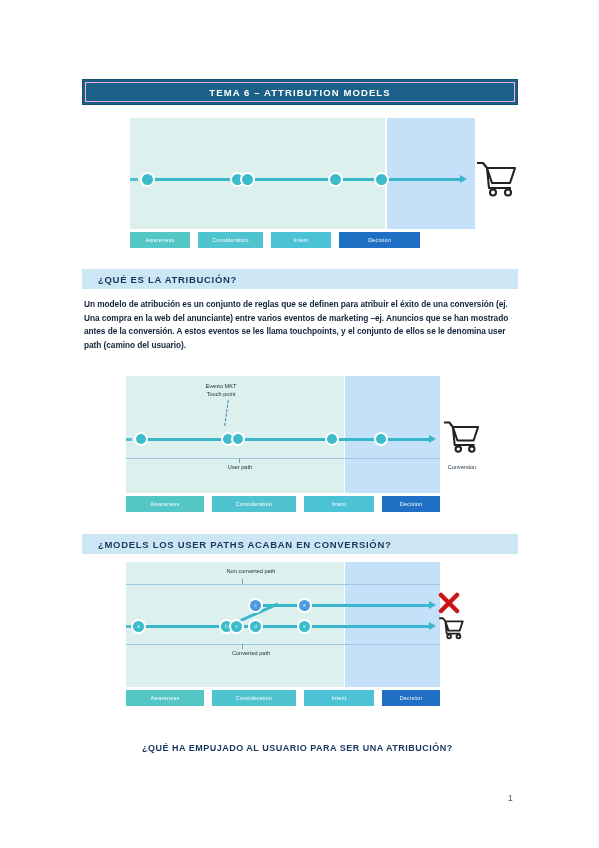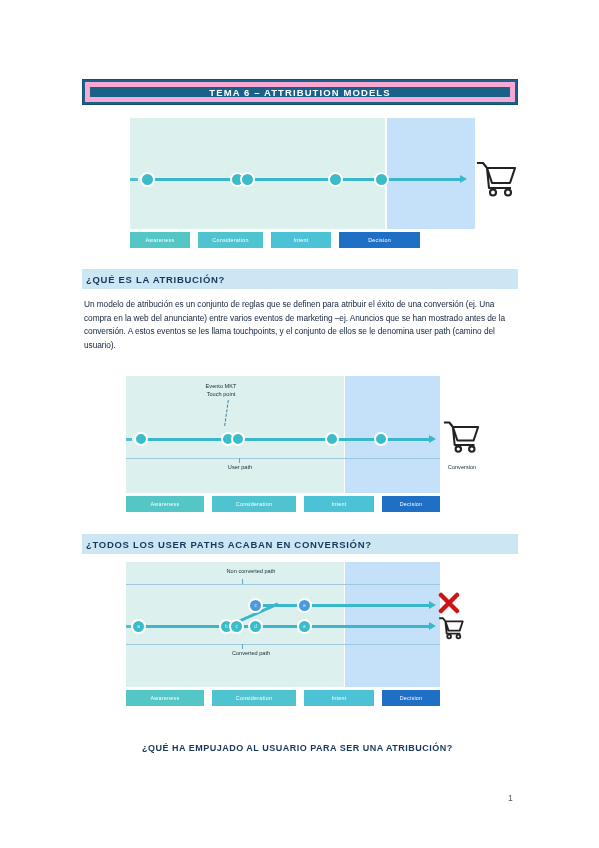--- a/index.html
+++ b/index.html
@@ -9,34 +9,34 @@
   }
   .content{position:absolute;left:82px;top:0;width:436px;height:848px;}
 
   
   .title-bar{
     position:absolute;left:0;top:79px;width:436px;height:26px;
     background:#1b6089;border:1px solid #15506f;box-sizing:border-box;
     display:flex;align-items:center;justify-content:center;
   }
   .title-bar .inner{
-    width:430px;height:20px;border:5px solid #f9a8d4;box-sizing:border-box;
+    width:430px;height:20px;border:1px solid #f9a8d4;box-sizing:border-box;
     display:flex;align-items:center;justify-content:center;
   }
   .title-bar span{
     color:#ffffff;font-size:9.5px;font-weight:bold;letter-spacing:1.1px;
   }
 
   
   .band{
     position:absolute;left:0;width:436px;height:20px;background:#cde6f4;
     display:flex;align-items:center;
   }
   .band span{
-    color:#17365d;font-size:9.5px;font-weight:600;letter-spacing:.7px;padding-left:4px;
+    color:#17365d;font-size:9.5px;font-weight:600;letter-spacing:.7px;padding-left:16px;
   }
 
   
   .para{
     position:absolute;left:2px;width:430px;color:#12233b;
     font-size:8.3px;line-height:13.6px;text-align:left;letter-spacing:-0.05px;
   }
 
   
   .q-bottom{
@@ -147,21 +147,21 @@
         <div class="stage s4" style="width:97px;margin-left:8px;">
           <span>Decision</span>
         </div>
       </div>
     </div>
 
     <div class="band" style="top:269px;">
       <span>¿QUÉ ES LA ATRIBUCIÓN?</span>
     </div>
 
-    <div class="para" style="top:298px;">Un modelo de atribución es un conjunto de reglas que se definen para atribuir el éxito de una conversión (ej. Una compra en la web del anunciante) entre varios eventos de marketing –ej. Anuncios que se han mostrado antes de la conversión. A estos eventos se les llama touchpoints, y el conjunto de ellos se le denomina user path (camino del usuario).</div>
+    <div class="para" style="top:298px;font-weight:bold;">Un modelo de atribución es un conjunto de reglas que se definen para atribuir el éxito de una conversión (ej. Una compra en la web del anunciante) entre varios eventos de marketing –ej. Anuncios que se han mostrado antes de la conversión. A estos eventos se les llama touchpoints, y el conjunto de ellos se le denomina user path (camino del usuario).</div>
 
     <div class="diagram" style="left:44px;top:376px;width:355px;height:140px;">
 
       <div class="zone-light" style="left:0;top:0;width:218px;height:117px;"></div>
       <div class="zone-blue" style="left:219px;top:0;width:95px;height:117px;"></div>
 
       <div class="ann center" style="left:60px;top:7px;width:70px;">
         <div>Evento MKT</div>
         <div>Touch point</div>
       </div>
@@ -203,21 +203,21 @@
           <span>Intent</span>
           <i class="notch"></i>
         </div>
         <div class="stage s4" style="width:58px;margin-left:8px;">
           <span>Decision</span>
         </div>
       </div>
     </div>
 
     <div class="band" style="top:534px;">
-      <span>¿TODOS LOS USER PATHS ACABAN EN CONVERSIÓN?</span>
+      <span>¿MODELS LOS USER PATHS ACABAN EN CONVERSIÓN?</span>
     </div>
 
     <div class="diagram" style="left:44px;top:562px;width:355px;height:150px;">
 
       <div class="zone-light" style="left:0;top:0;width:218px;height:125px;"></div>
       <div class="zone-blue" style="left:219px;top:0;width:95px;height:125px;"></div>
 
       <div class="ann center" style="left:70px;top:6px;width:110px;">Non converted path</div>
       <div class="hline" style="left:0;top:22px;width:314px;"></div>
       <div class="tick" style="left:116px;top:17px;height:5px;"></div>

